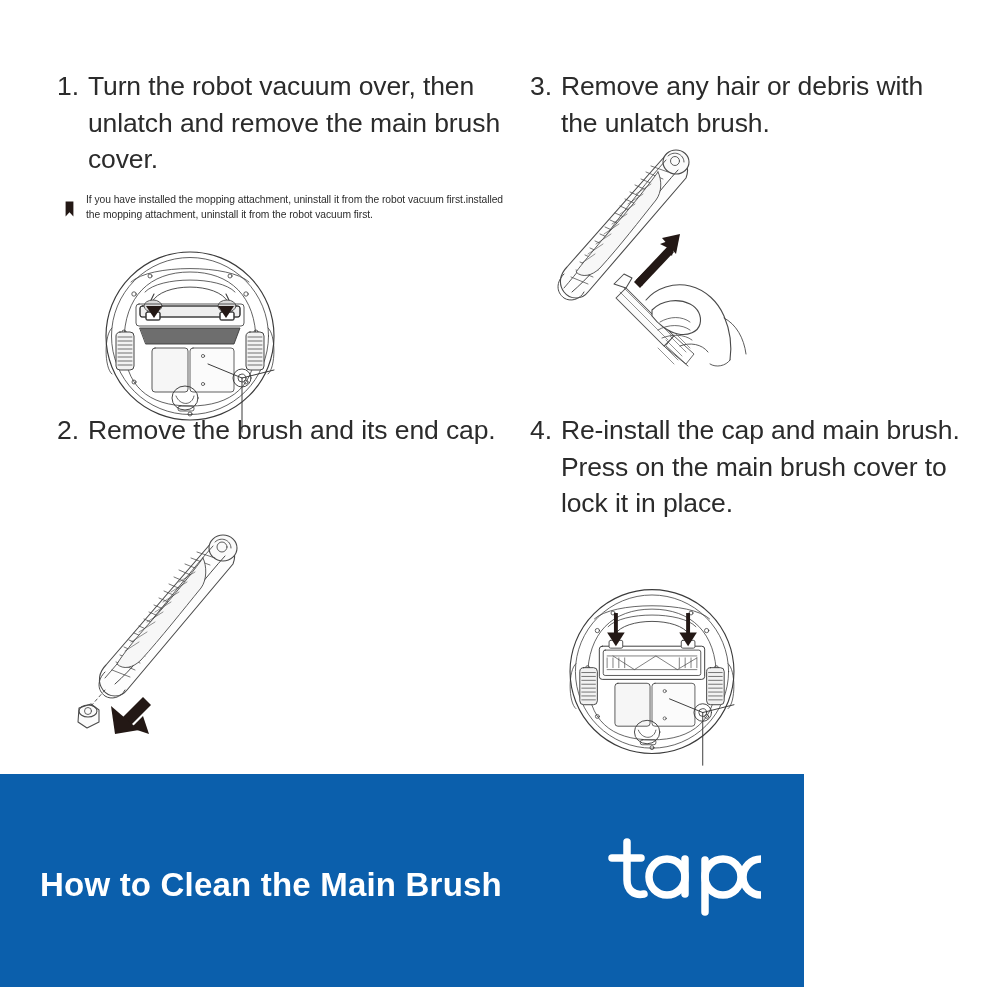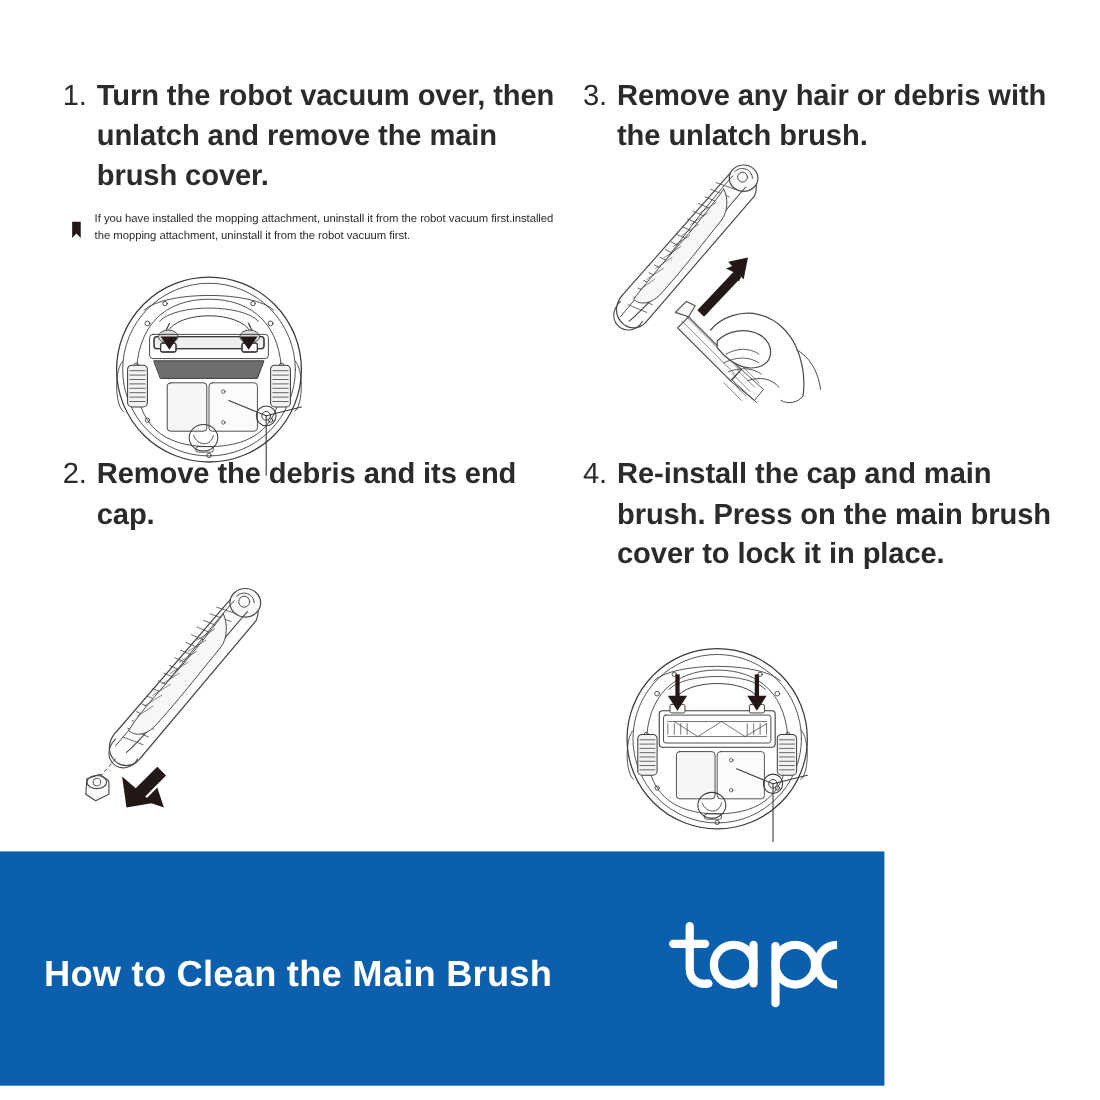--- a/index.html
+++ b/index.html
@@ -24,21 +24,21 @@
 
   .step-head{
     display:flex; align-items:flex-start;
     color:#2b2b2b;
     font-size:26.5px;
     line-height:36.5px;
     font-weight:400;
     letter-spacing:-0.1px;
   }
   .step-num{ flex:0 0 auto; padding-right:9px; }
-  .step-text{ flex:1 1 auto;font-weight:bold; }
+  .step-text{ flex:1 1 auto; }
 
   
   .note{
     display:flex; align-items:center;
     margin-top:14px;
     padding-left:8px;
   }
   .note-ico{
     flex:0 0 auto;
     width:9px; height:16px;
@@ -189,21 +189,21 @@
             <polygon points="56,70 72,70 64,82"></polygon>
             <polygon points="128,70 144,70 136,82"></polygon>
           </g>
         </svg>
       </div>
     </div>
 
     <div class="step" id="step-2">
       <div class="step-head">
         <span class="step-num">2.</span>
-        <span class="step-text">Remove the debris and its end cap.</span>
+        <span class="step-text">Remove the brush and its end cap.</span>
       </div>
 
       <div class="fig" id="fig-2">
         <svg width="210" height="230" viewBox="0 0 210 230" aria-hidden="true">
           <g fill="none" stroke="#4a4a4a" stroke-width="1.1" stroke-linecap="round" stroke-linejoin="round">
 
             <path d="M148 18 C158 22 162 32 158 42 L52 168 C46 176 34 176 28 168
                      C22 160 24 150 31 143 L137 20 C140 16 144 16 148 18 Z" fill="#fdfdfd"></path>
 
             <ellipse cx="148" cy="26" rx="14" ry="13" fill="#fafafa"></ellipse>

